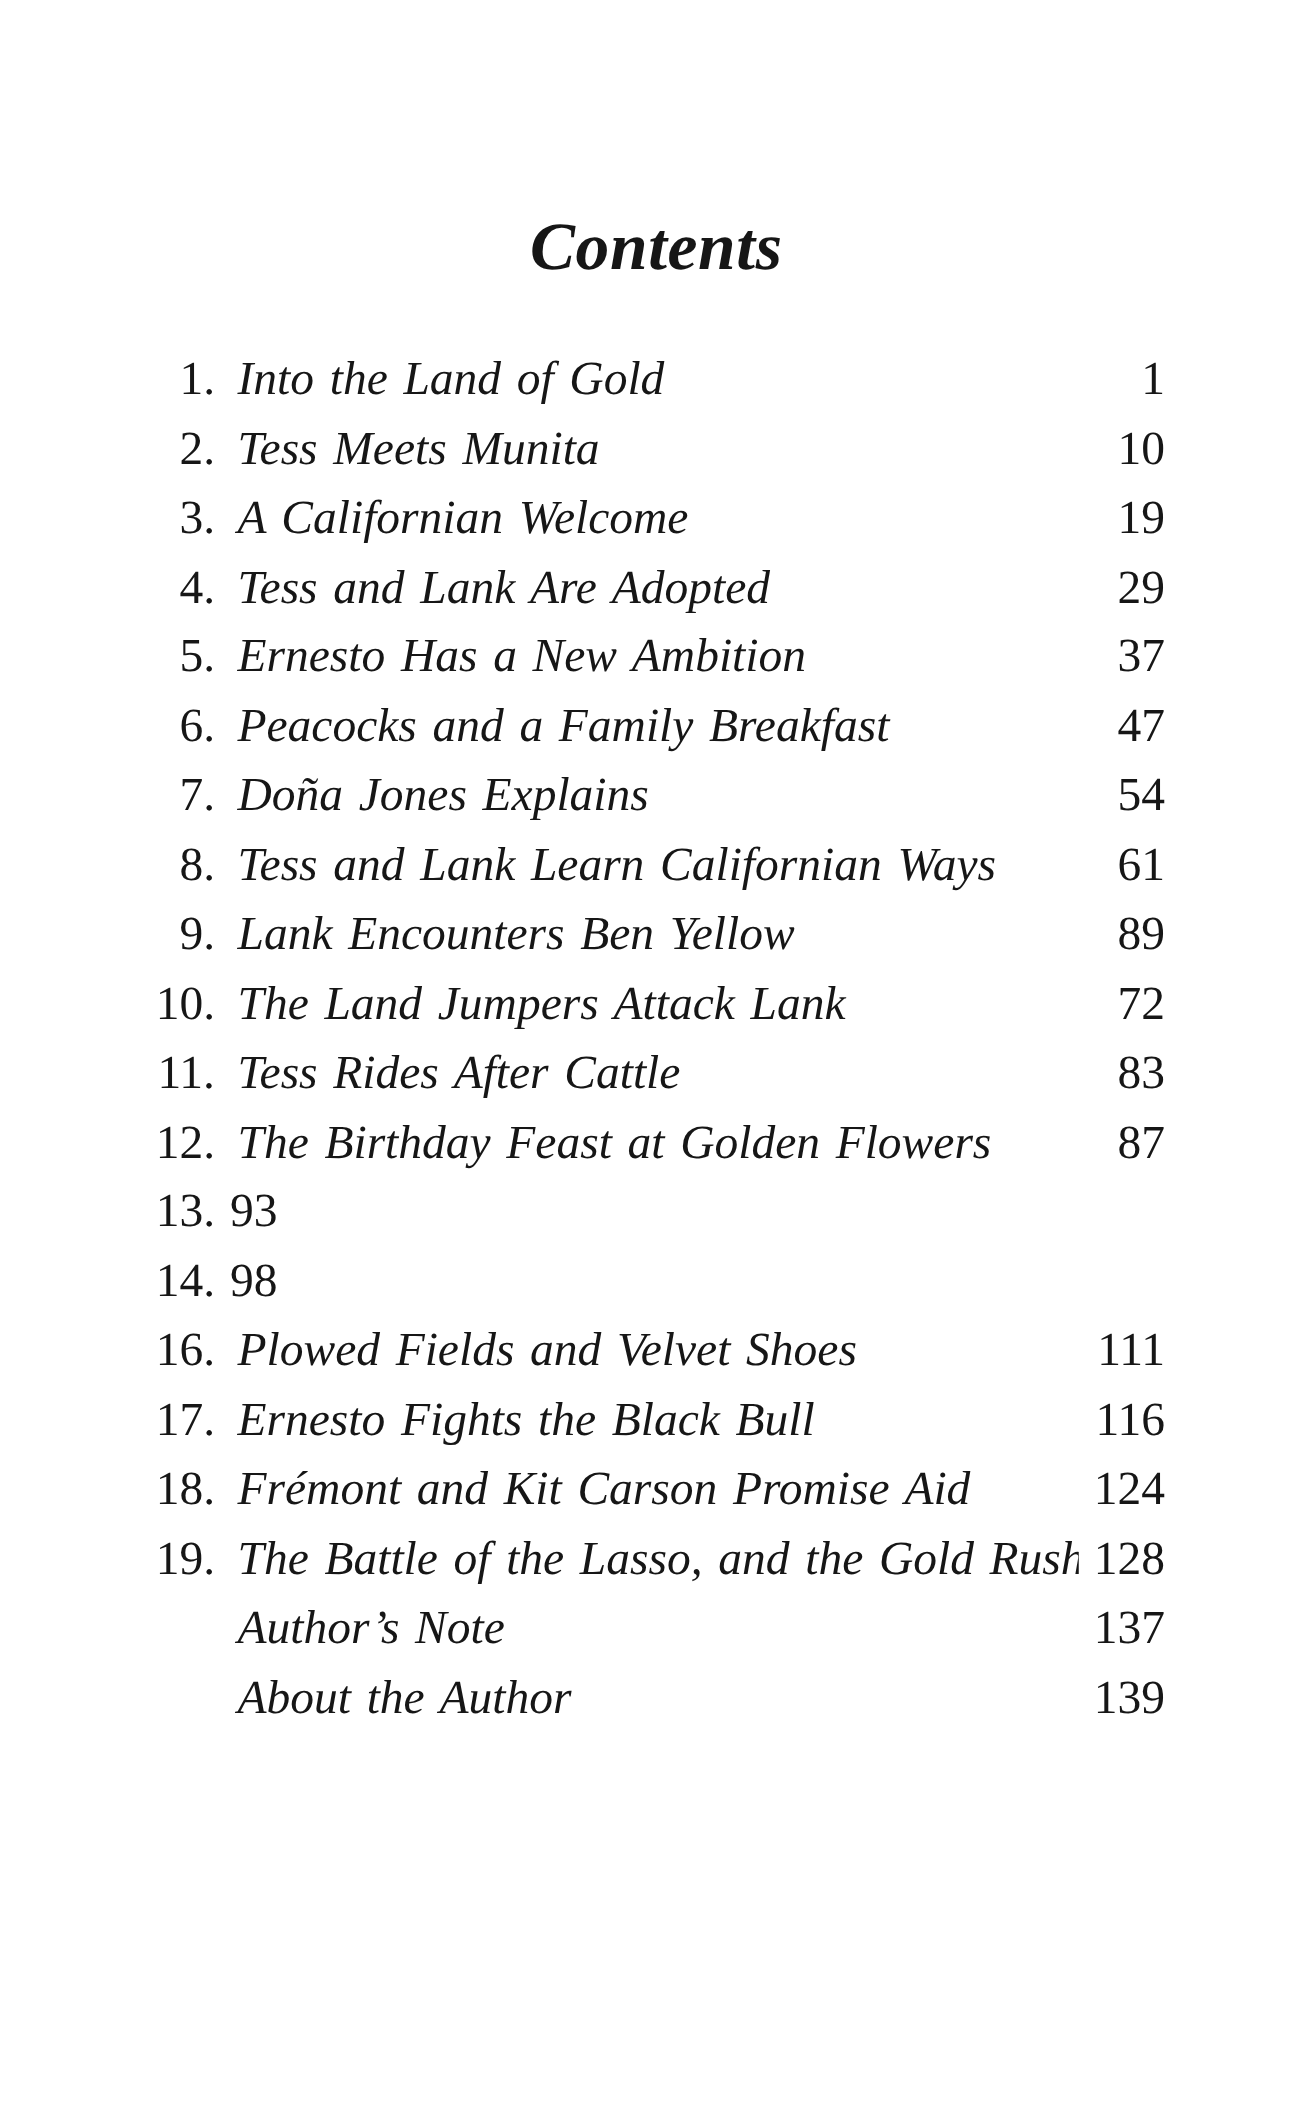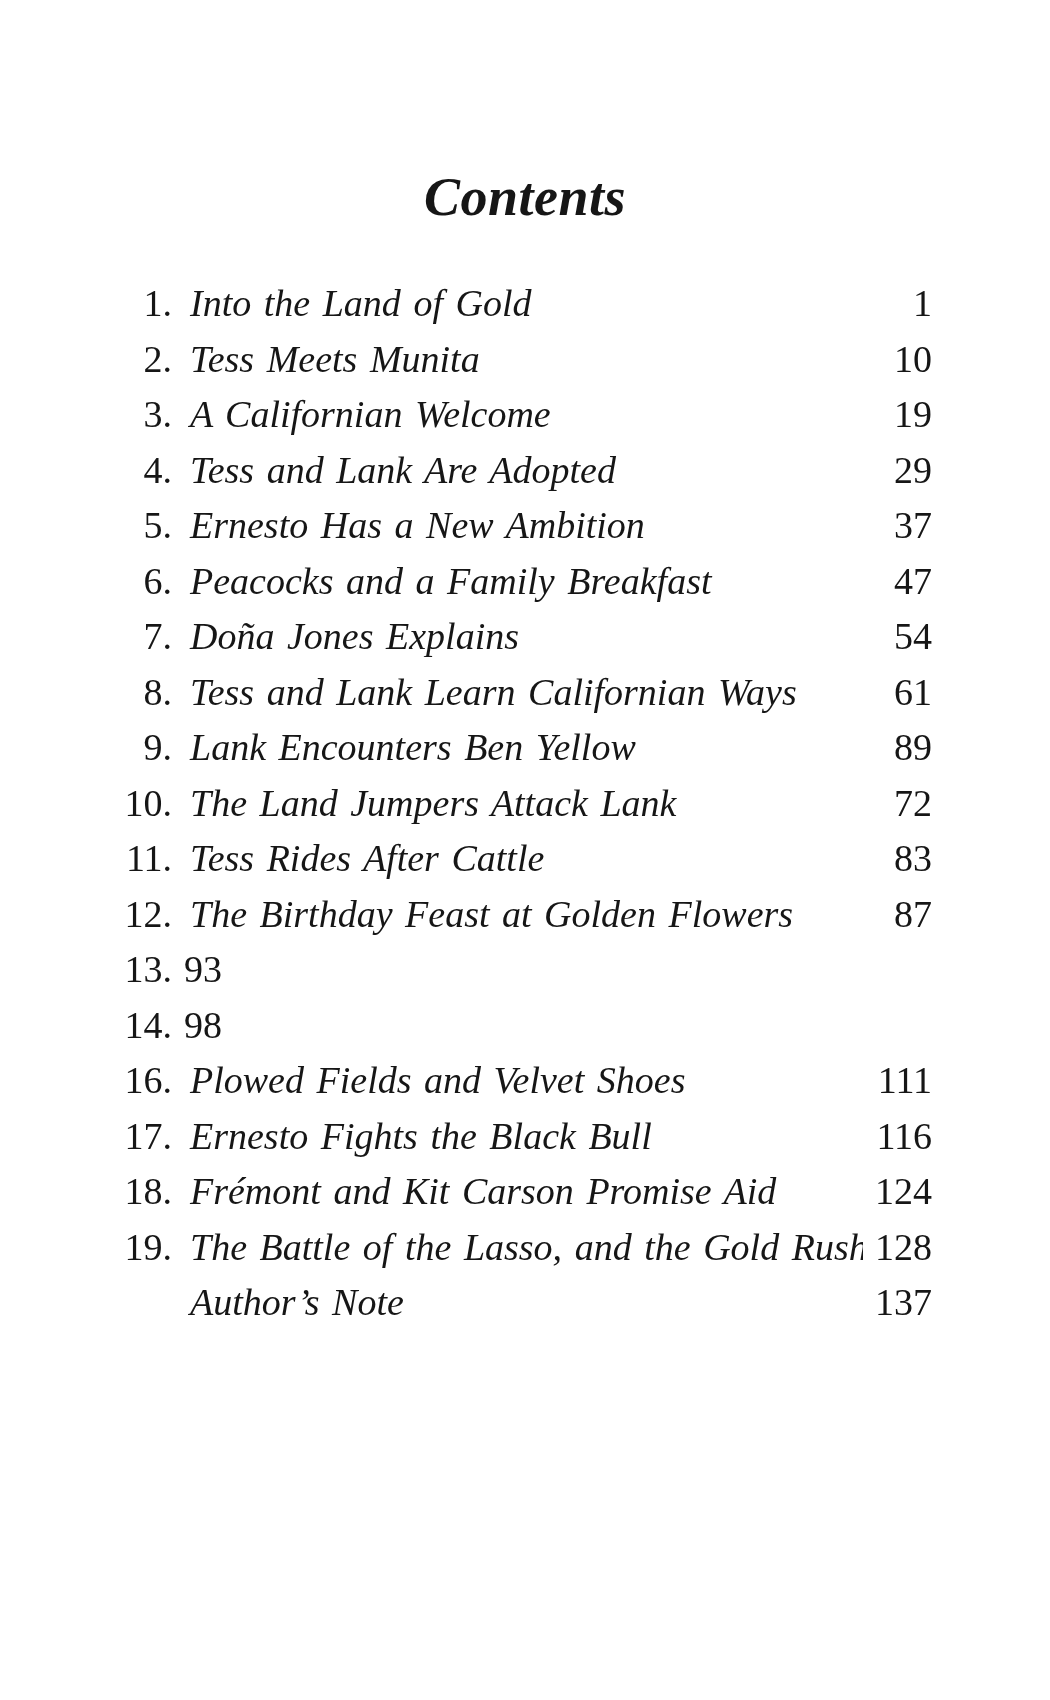--- a/index.html
+++ b/index.html
@@ -154,13 +154,18 @@
   <div class="toc-row">
     <span class="toc-num">19.</span>
     <span class="toc-chapter-title">The Battle of the Lasso, and the Gold Rush</span>
     <span class="toc-page">128</span>
   </div>
   <div class="toc-row">
     <span class="toc-num"></span>
     <span class="toc-chapter-title">Author’s Note</span>
     <span class="toc-page">137</span>
   </div>
+  <div class="toc-row">
+    <span class="toc-num"></span>
+    <span class="toc-chapter-title">About the Author</span>
+    <span class="toc-page">139</span>
+  </div>
 </div>
 
 </body></html>

